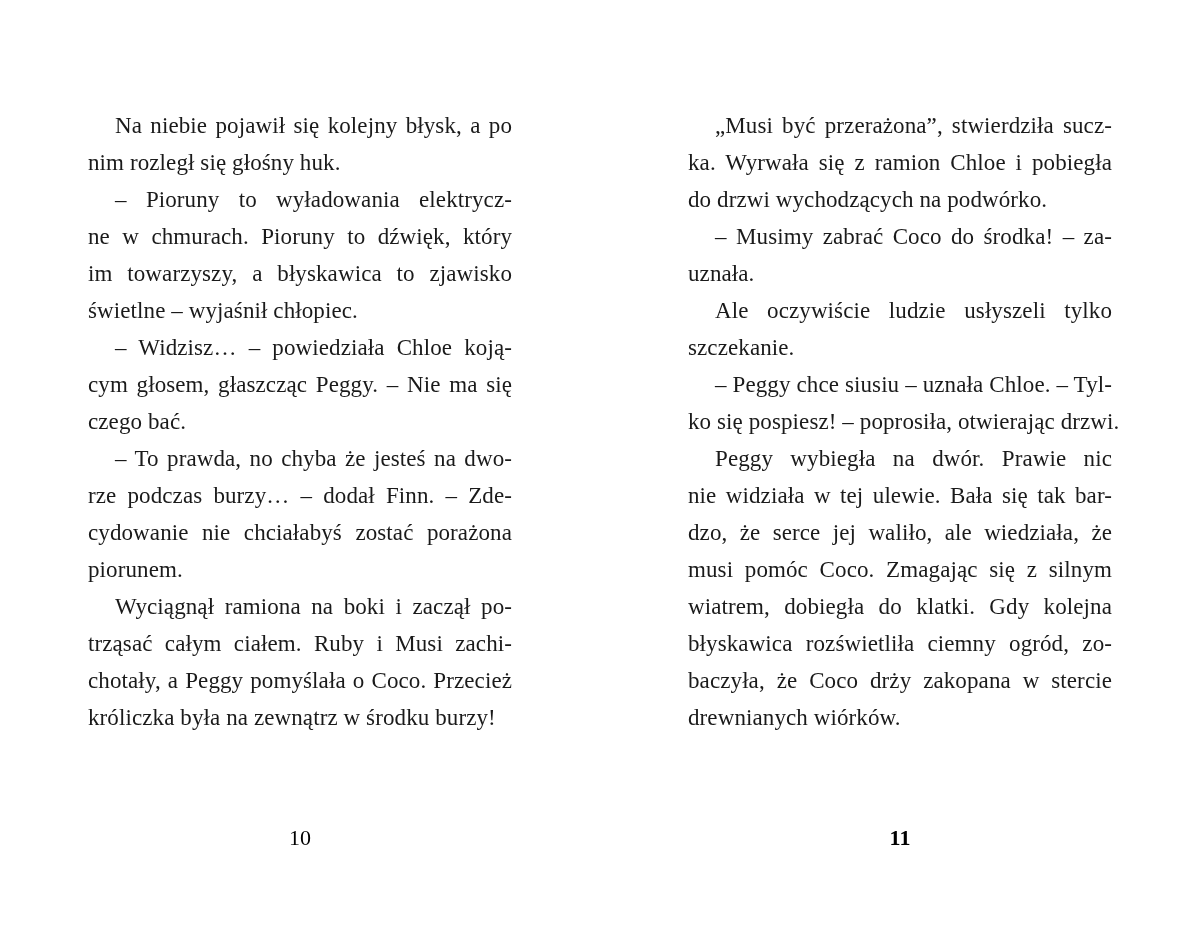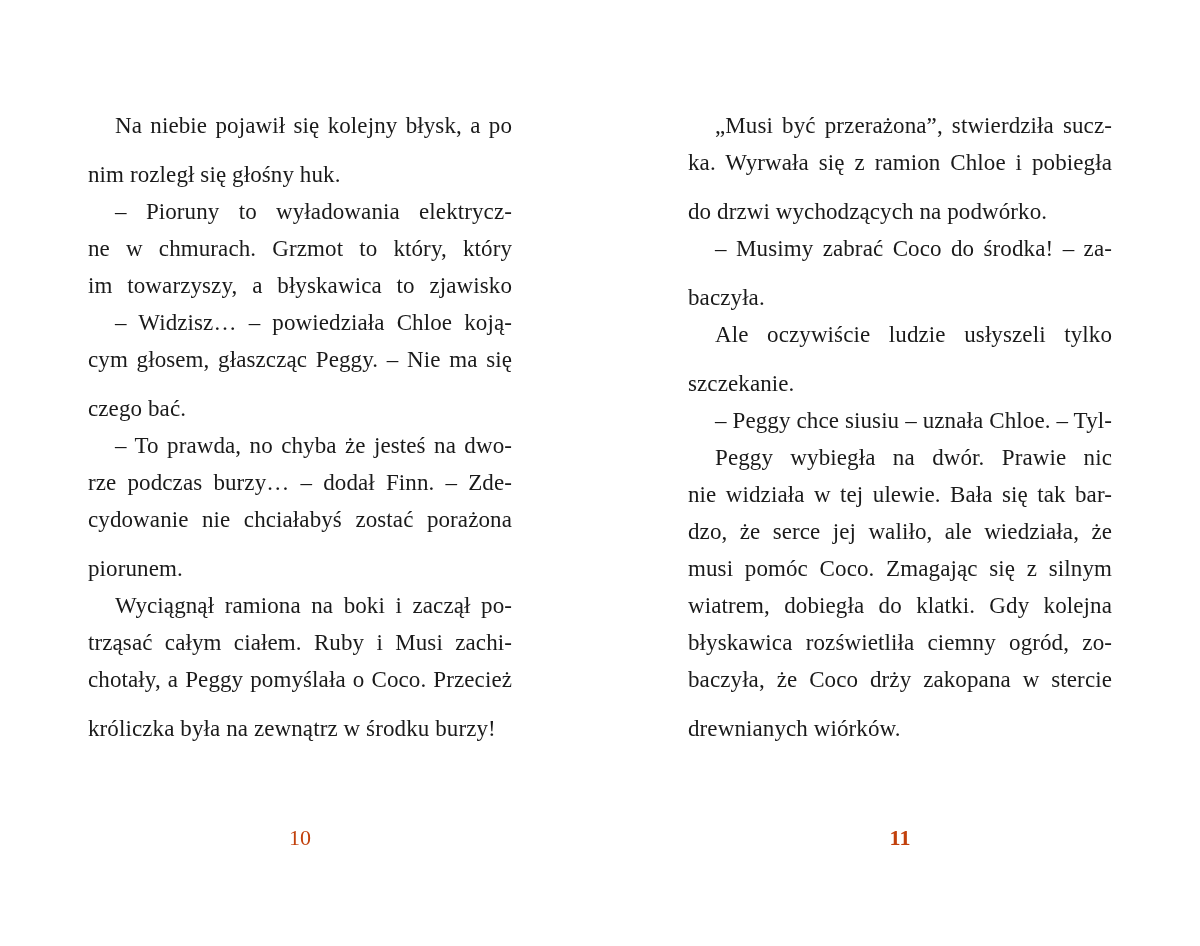--- a/index.html
+++ b/index.html
@@ -31,70 +31,71 @@
     line-height: 37px;
     font-size: 23px;
     white-space: nowrap;
     text-align: justify;
     text-align-last: justify;
     letter-spacing: 0.1px;
   }
   .line.last {
     text-align: left;
     text-align-last: left;
-    margin-top: 12px;
   }
   .line.first {
     text-indent: 27px;
   }
   .page-number {
     position: absolute;
     top: 824px;
     width: 424px;
     text-align: center;
     font-size: 22px;
     line-height: 28px;
-    color: #c2410c;
+    color: #000000;
   }
   .page-number.left  { left: 88px; }
   .page-number.right { left: 688px; font-weight: bold; }
 </style>
 </head>
 <body>
 
 <div class="spread">
 
   <section class="page-col left">
       <div class="line first">Na niebie pojawił się kolejny błysk, a po</div>
       <div class="line last">nim rozległ się głośny huk.</div>
       <div class="line first">– Pioruny to wyładowania elektrycz-</div>
-      <div class="line">ne w chmurach. Grzmot to który, który</div>
+      <div class="line">ne w chmurach. Pioruny to dźwięk, który</div>
       <div class="line">im towarzyszy, a błyskawica to zjawisko</div>
+      <div class="line last">świetlne – wyjaśnił chłopiec.</div>
       <div class="line first">– Widzisz… – powiedziała Chloe koją-</div>
       <div class="line">cym głosem, głaszcząc Peggy. – Nie ma się</div>
       <div class="line last">czego bać.</div>
       <div class="line first">– To prawda, no chyba że jesteś na dwo-</div>
       <div class="line">rze podczas burzy… – dodał Finn. – Zde-</div>
       <div class="line">cydowanie nie chciałabyś zostać porażona</div>
       <div class="line last">piorunem.</div>
       <div class="line first">Wyciągnął ramiona na boki i zaczął po-</div>
       <div class="line">trząsać całym ciałem. Ruby i Musi zachi-</div>
       <div class="line">chotały, a Peggy pomyślała o Coco. Przecież</div>
       <div class="line last">króliczka była na zewnątrz w środku burzy!</div>
     </section>
 
   <section class="page-col right">
       <div class="line first">„Musi być przerażona”, stwierdziła sucz-</div>
       <div class="line">ka. Wyrwała się z ramion Chloe i pobiegła</div>
       <div class="line last">do drzwi wychodzących na podwórko.</div>
       <div class="line first">– Musimy zabrać Coco do środka! – za-</div>
-      <div class="line last">baczyła.</div>
+      <div class="line last">uznała.</div>
       <div class="line first">Ale oczywiście ludzie usłyszeli tylko</div>
       <div class="line last">szczekanie.</div>
       <div class="line first">– Peggy chce siusiu – uznała Chloe. – Tyl-</div>
+      <div class="line last">ko się pospiesz! – poprosiła, otwierając drzwi.</div>
       <div class="line first">Peggy wybiegła na dwór. Prawie nic</div>
       <div class="line">nie widziała w tej ulewie. Bała się tak bar-</div>
       <div class="line">dzo, że serce jej waliło, ale wiedziała, że</div>
       <div class="line">musi pomóc Coco. Zmagając się z silnym</div>
       <div class="line">wiatrem, dobiegła do klatki. Gdy kolejna</div>
       <div class="line">błyskawica rozświetliła ciemny ogród, zo-</div>
       <div class="line">baczyła, że Coco drży zakopana w stercie</div>
       <div class="line last">drewnianych wiórków.</div>
     </section>
 

